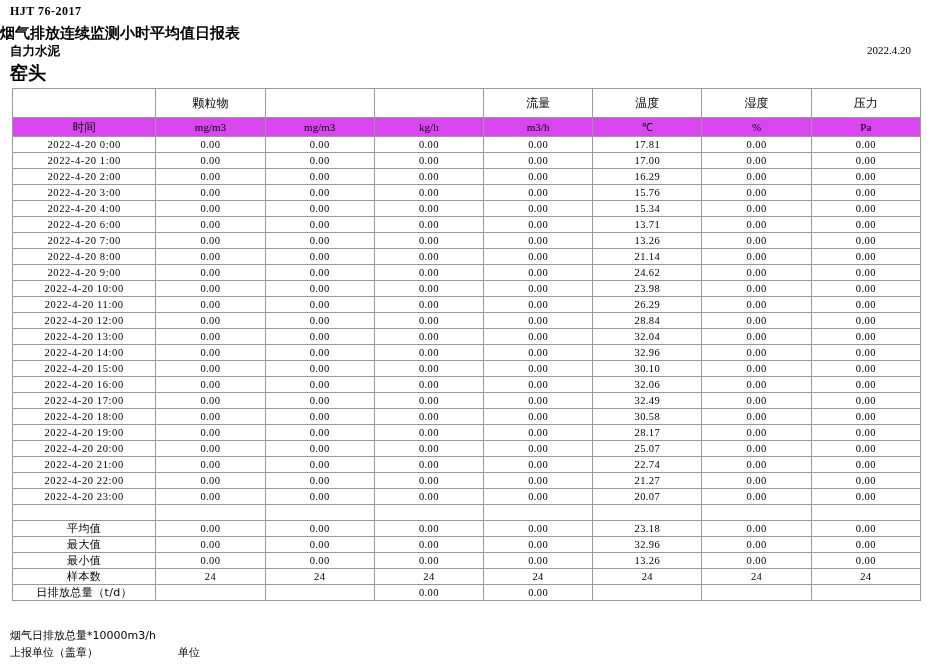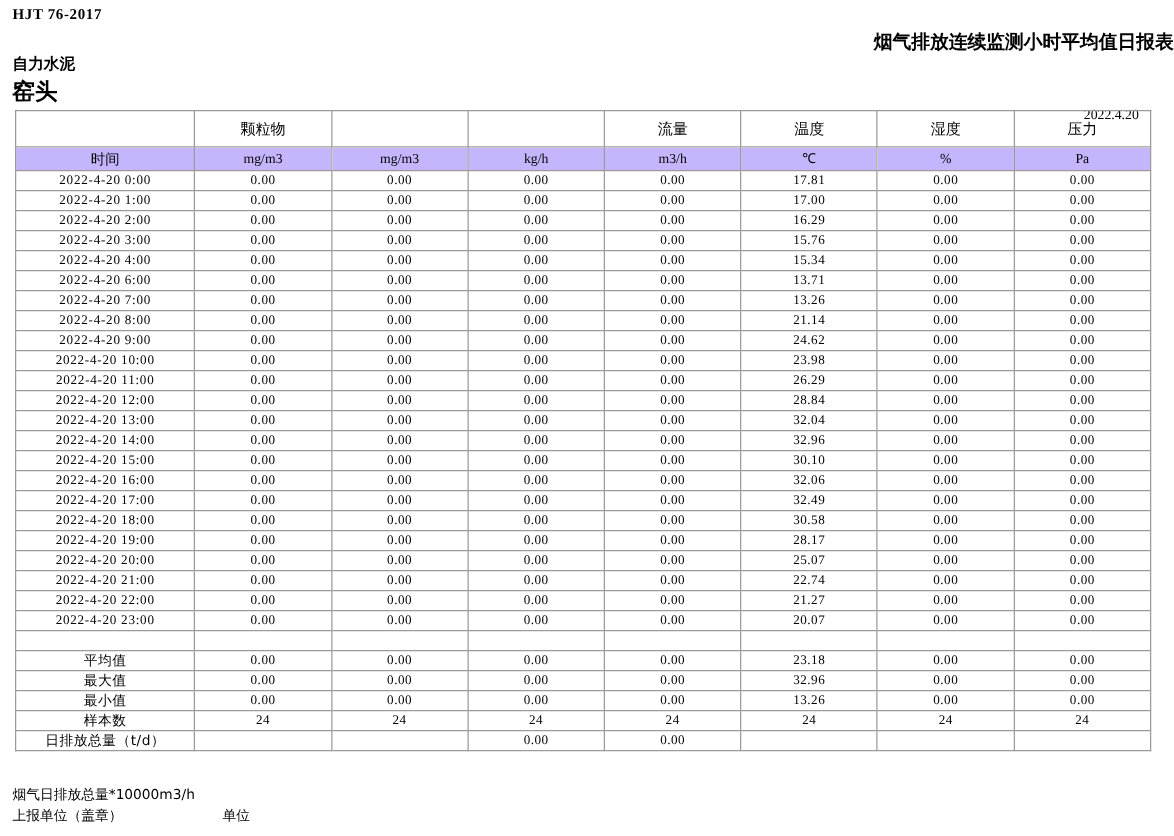--- a/index.html
+++ b/index.html
@@ -28,21 +28,21 @@
     font-size: 12px;
     font-weight: bold;
     font-family: "Liberation Serif", serif;
     letter-spacing: 0.5px;
   }
   .doc-title {
     position: absolute;
     left: 0;
     right: 0;
     top: 24px;
-    text-align: right;
+    text-align: left;
     font-size: 15px;
     font-weight: bold;
     font-family: "DejaVu Sans", sans-serif;
   }
   .company {
     position: absolute;
     left: 10px;
     top: 43px;
     font-size: 12.5px;
     font-weight: bold;
@@ -55,21 +55,20 @@
     font-size: 18px;
     font-weight: bold;
     font-family: "DejaVu Sans", sans-serif;
   }
   .report-date {
     position: absolute;
     right: 28px;
     top: 44px;
     font-size: 11px;
     font-family: "Liberation Serif", serif;
-    margin-top: 42px;
   }
   table.report {
     position: absolute;
     left: 12px;
     top: 88px;
     border-collapse: collapse;
     table-layout: fixed;
     width: 909px;
     font-size: 10.5px;
     font-family: "Liberation Serif", serif;
@@ -87,21 +86,21 @@
   .col-d { width: 109px; }
 
   tr.head-row td {
     height: 28px;
     line-height: 28px;
     font-size: 12px;
     font-family: "DejaVu Sans", sans-serif;
     font-weight: normal;
   }
   tr.unit-row td {
-    background: #c4b5fd;
+    background: #d946ef;
     height: 18px;
     line-height: 18px;
     font-size: 11px;
   }
   tr.unit-row td.time-cell {
     font-family: "DejaVu Sans", sans-serif;
     font-size: 11.5px;
   }
   tr.data-row td {
     font-size: 10.5px;

